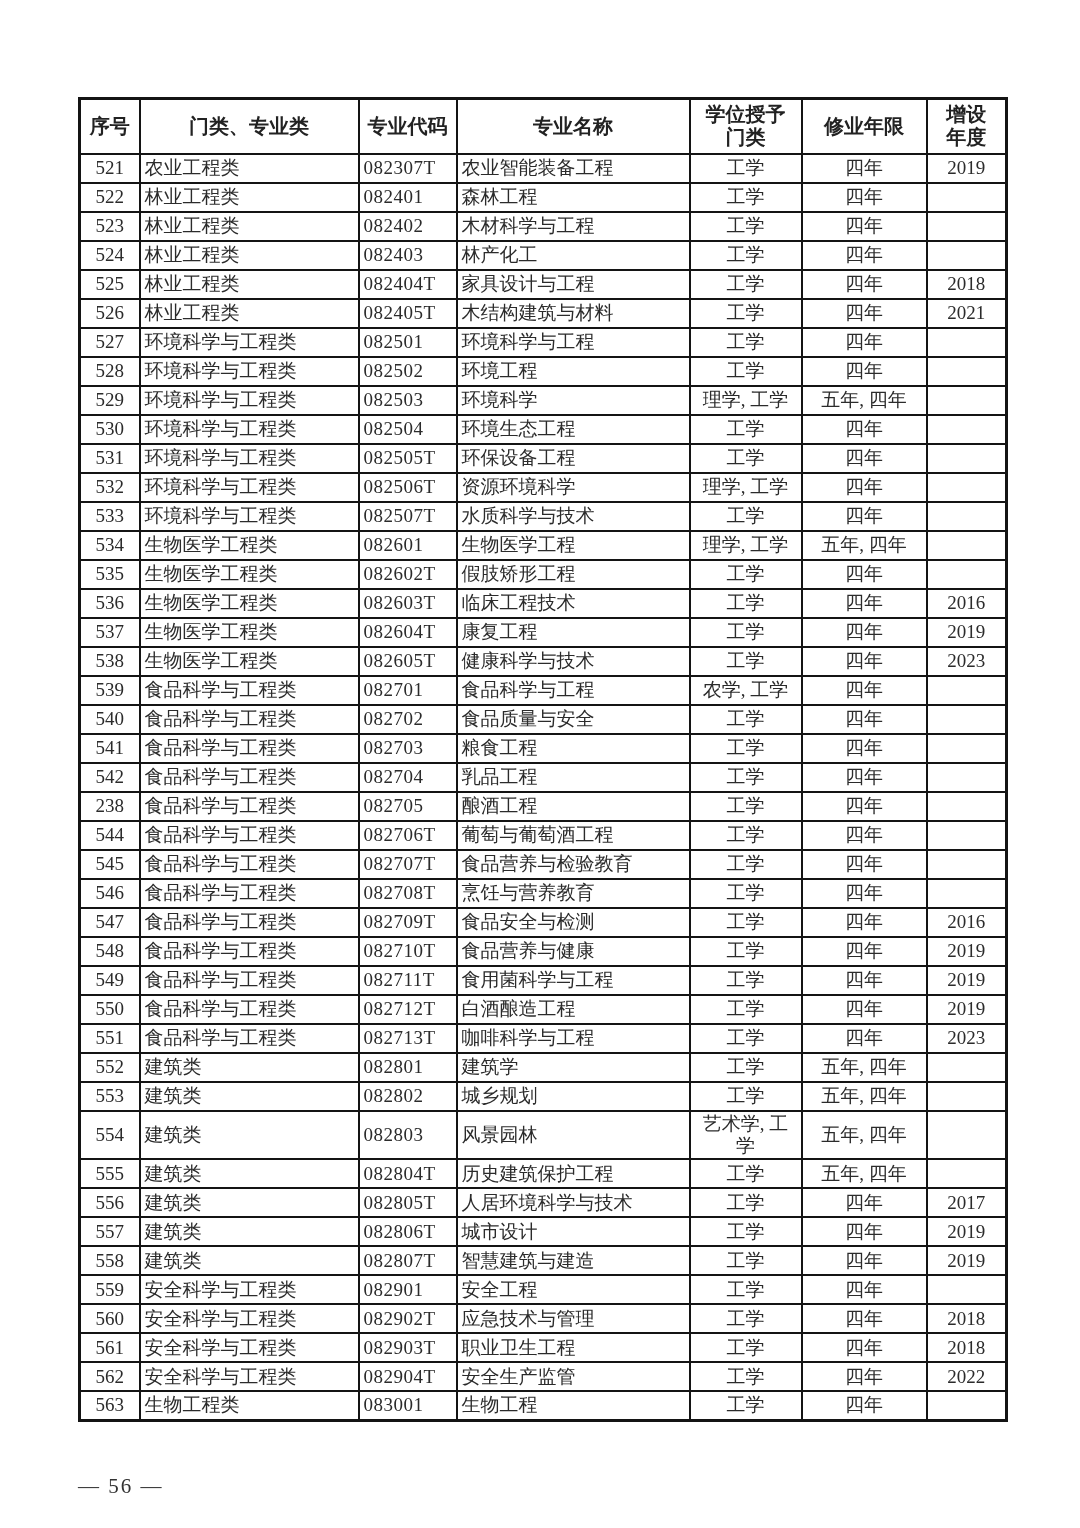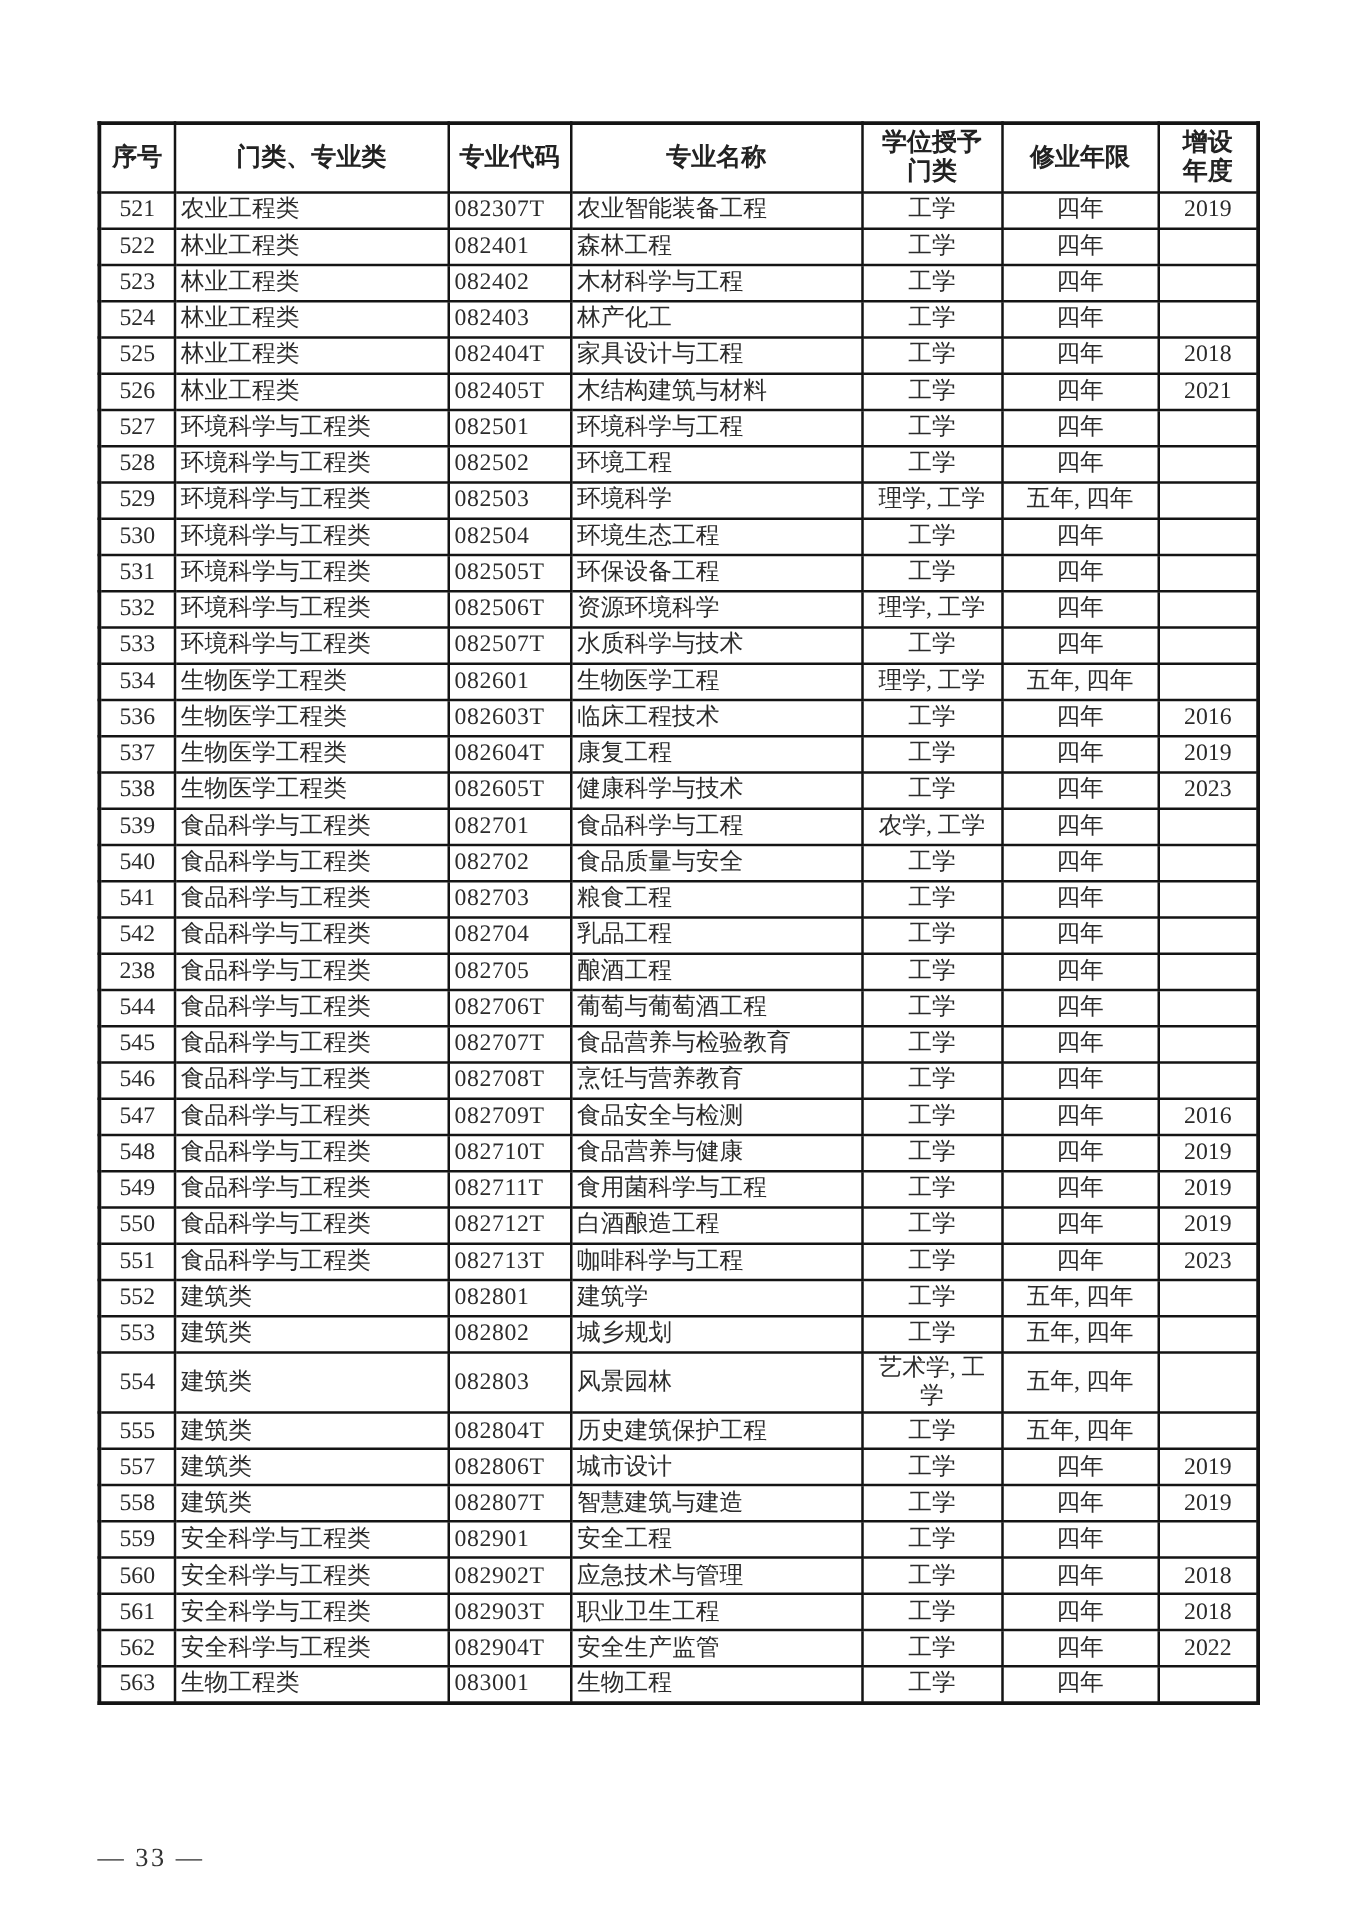--- a/index.html
+++ b/index.html
@@ -213,20 +213,29 @@
         <tr>
           <td class="c-no">534</td>
           <td class="c-cat">生物医学工程类</td>
           <td class="c-code">082601</td>
           <td class="c-name">生物医学工程</td>
           <td class="c-degree">理学, 工学</td>
           <td class="c-years">五年, 四年</td>
           <td class="c-added"></td>
         </tr>
         <tr>
+          <td class="c-no">535</td>
+          <td class="c-cat">生物医学工程类</td>
+          <td class="c-code">082602T</td>
+          <td class="c-name">假肢矫形工程</td>
+          <td class="c-degree">工学</td>
+          <td class="c-years">四年</td>
+          <td class="c-added"></td>
+        </tr>
+        <tr>
           <td class="c-no">536</td>
           <td class="c-cat">生物医学工程类</td>
           <td class="c-code">082603T</td>
           <td class="c-name">临床工程技术</td>
           <td class="c-degree">工学</td>
           <td class="c-years">四年</td>
           <td class="c-added">2016</td>
         </tr>
         <tr>
           <td class="c-no">537</td>
@@ -393,20 +402,29 @@
         <tr>
           <td class="c-no">555</td>
           <td class="c-cat">建筑类</td>
           <td class="c-code">082804T</td>
           <td class="c-name">历史建筑保护工程</td>
           <td class="c-degree">工学</td>
           <td class="c-years">五年, 四年</td>
           <td class="c-added"></td>
         </tr>
         <tr>
+          <td class="c-no">556</td>
+          <td class="c-cat">建筑类</td>
+          <td class="c-code">082805T</td>
+          <td class="c-name">人居环境科学与技术</td>
+          <td class="c-degree">工学</td>
+          <td class="c-years">四年</td>
+          <td class="c-added">2017</td>
+        </tr>
+        <tr>
           <td class="c-no">557</td>
           <td class="c-cat">建筑类</td>
           <td class="c-code">082806T</td>
           <td class="c-name">城市设计</td>
           <td class="c-degree">工学</td>
           <td class="c-years">四年</td>
           <td class="c-added">2019</td>
         </tr>
         <tr>
           <td class="c-no">558</td>
@@ -458,15 +476,15 @@
           <td class="c-cat">生物工程类</td>
           <td class="c-code">083001</td>
           <td class="c-name">生物工程</td>
           <td class="c-degree">工学</td>
           <td class="c-years">四年</td>
           <td class="c-added"></td>
         </tr>
       </tbody>
   </table>
 
-  <div class="footer-pagenum">— 33 —</div>
+  <div class="footer-pagenum">— 56 —</div>
 
 </div>
 
 </body></html>

